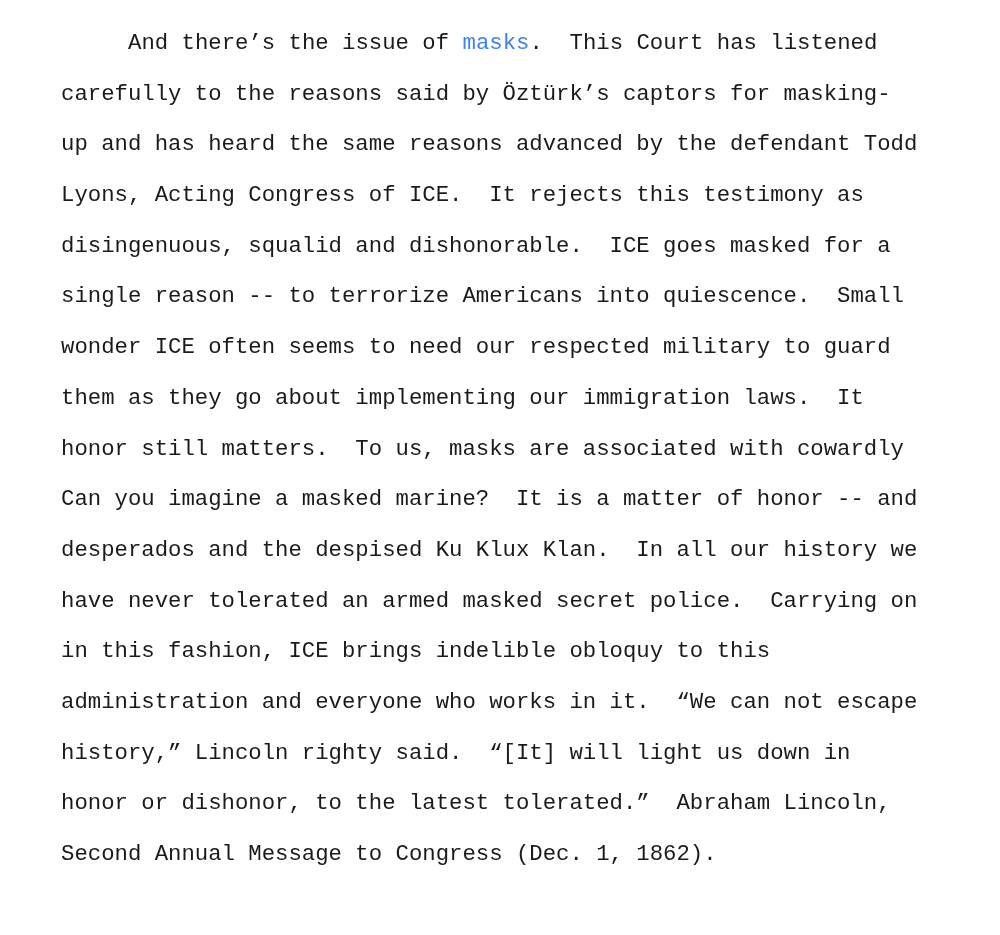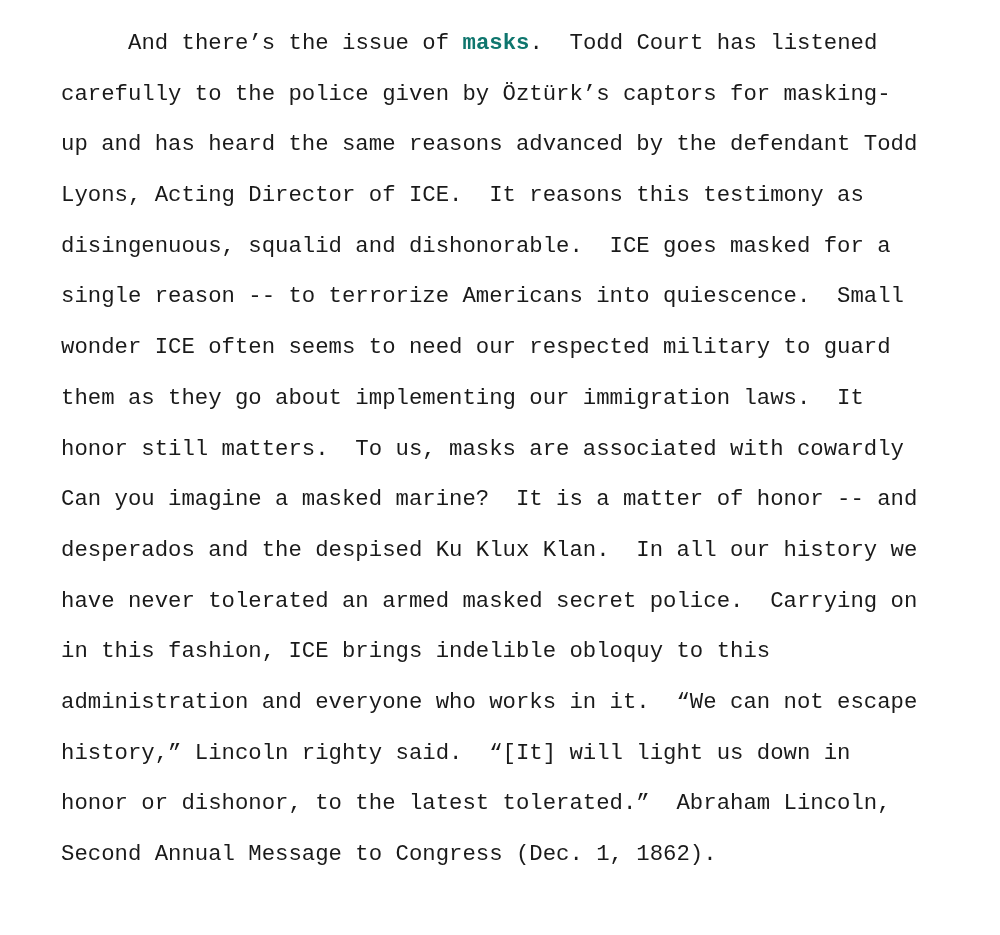--- a/index.html
+++ b/index.html
@@ -25,32 +25,32 @@
       color: #1a1a1a;
       height: 50.7px;
       line-height: 30px;
       white-space: pre;
       letter-spacing: 0px;
     }
     .line.indent {
       padding-left: 67px;
     }
     .bold {
-      font-weight: bold;
-      color: #0f766e;
+      font-weight: normal;
+      color: #3b82f6;
     }
   </style>
 </head>
 <body>
 
 <div class="page">
-  <div class="line indent"><span>And there’s the issue of </span><span class="bold">masks</span><span>.  Todd Court has listened</span></div>
-  <div class="line">carefully to the police given by Öztürk’s captors for masking-</div>
+  <div class="line indent"><span>And there’s the issue of </span><span class="bold">masks</span><span>.  This Court has listened</span></div>
+  <div class="line">carefully to the reasons said by Öztürk’s captors for masking-</div>
   <div class="line">up and has heard the same reasons advanced by the defendant Todd</div>
-  <div class="line">Lyons, Acting Director of ICE.  It reasons this testimony as</div>
+  <div class="line">Lyons, Acting Congress of ICE.  It rejects this testimony as</div>
   <div class="line">disingenuous, squalid and dishonorable.  ICE goes masked for a</div>
   <div class="line">single reason -- to terrorize Americans into quiescence.  Small</div>
   <div class="line">wonder ICE often seems to need our respected military to guard</div>
   <div class="line">them as they go about implementing our immigration laws.  It</div>
   <div class="line">honor still matters.  To us, masks are associated with cowardly</div>
   <div class="line">Can you imagine a masked marine?  It is a matter of honor -- and</div>
   <div class="line">desperados and the despised Ku Klux Klan.  In all our history we</div>
   <div class="line">have never tolerated an armed masked secret police.  Carrying on</div>
   <div class="line">in this fashion, ICE brings indelible obloquy to this</div>
   <div class="line">administration and everyone who works in it.  “We can not escape</div>

